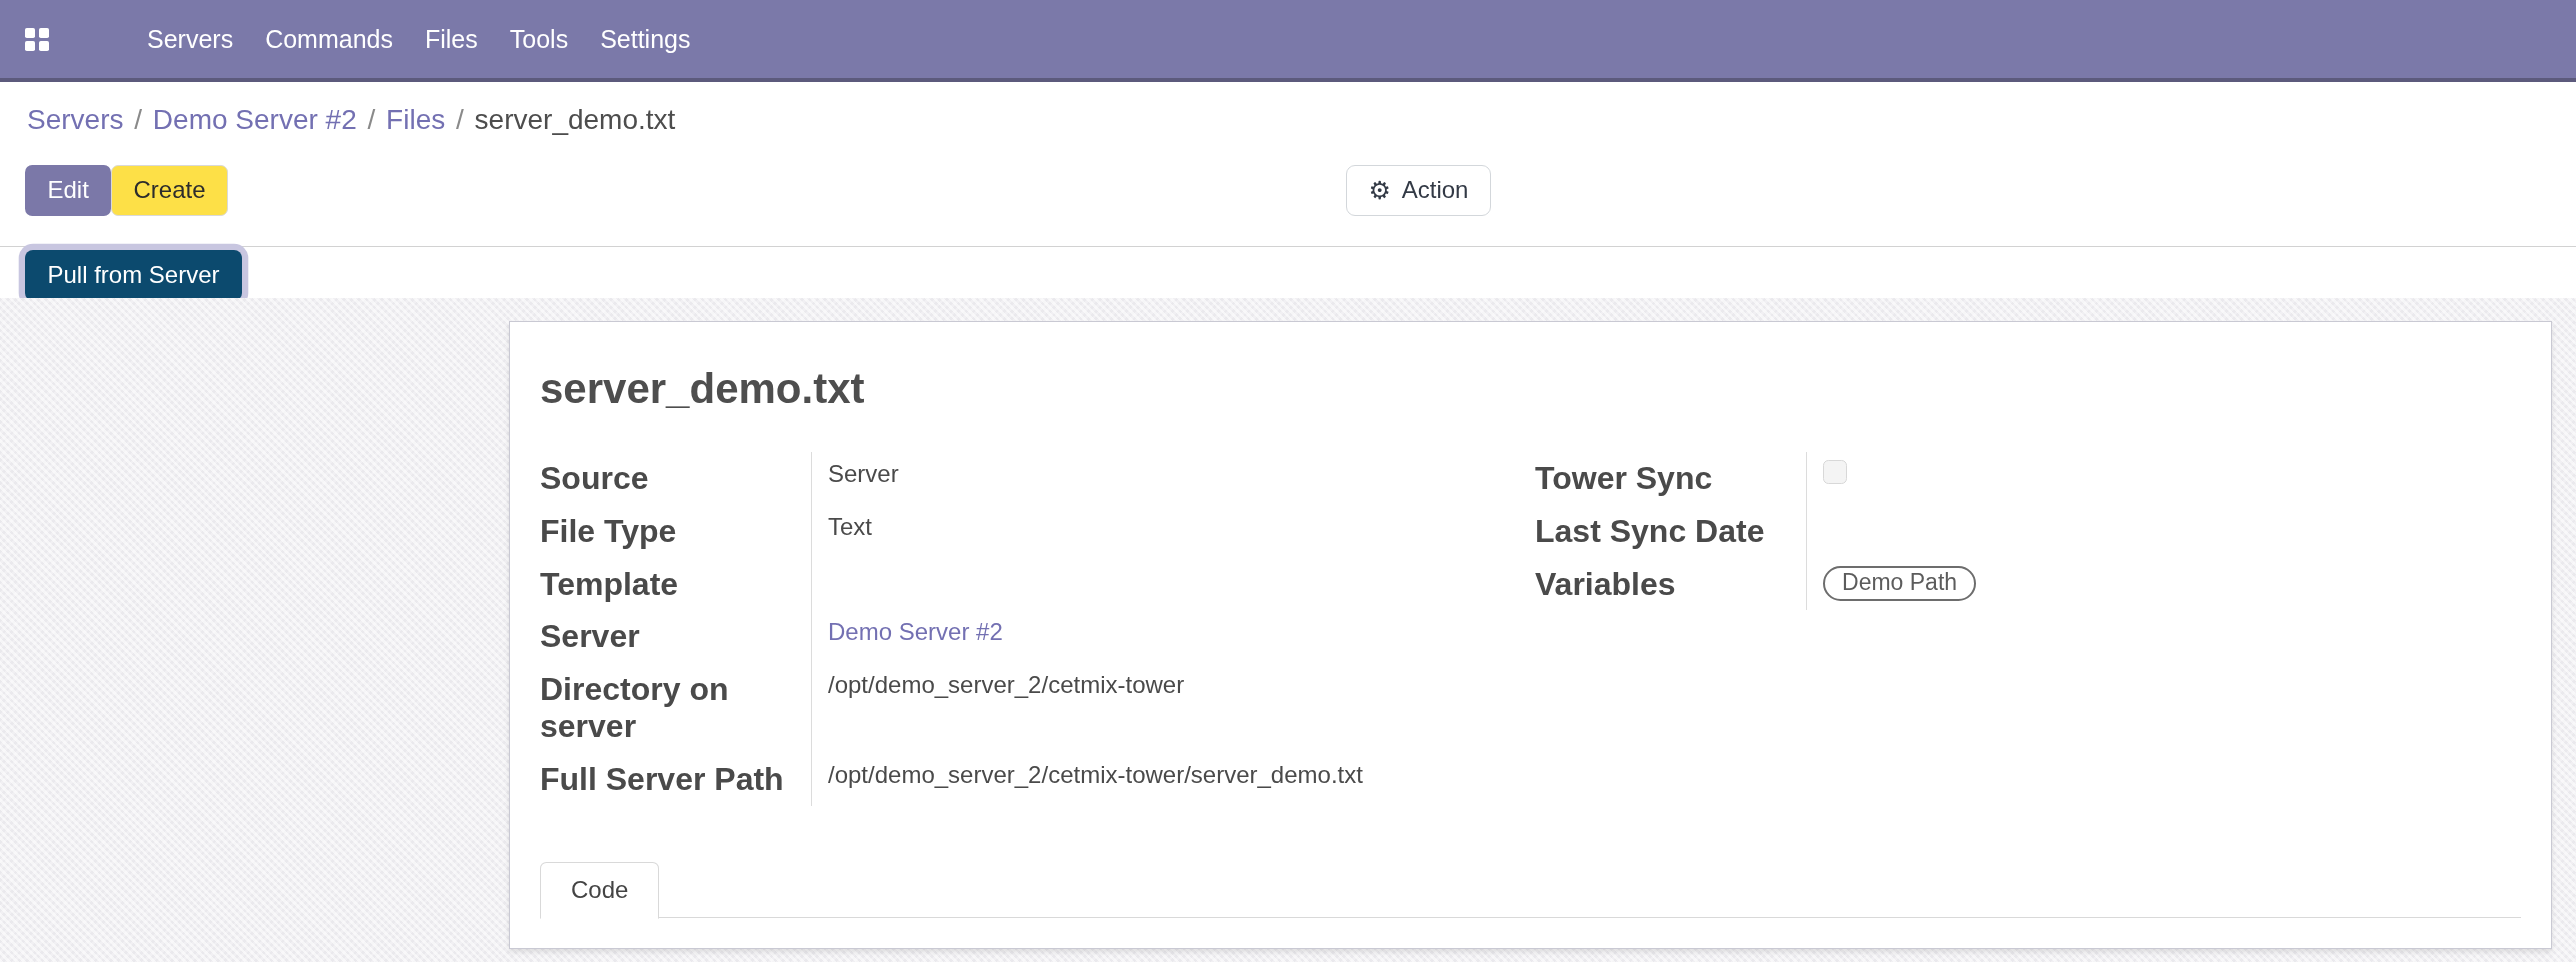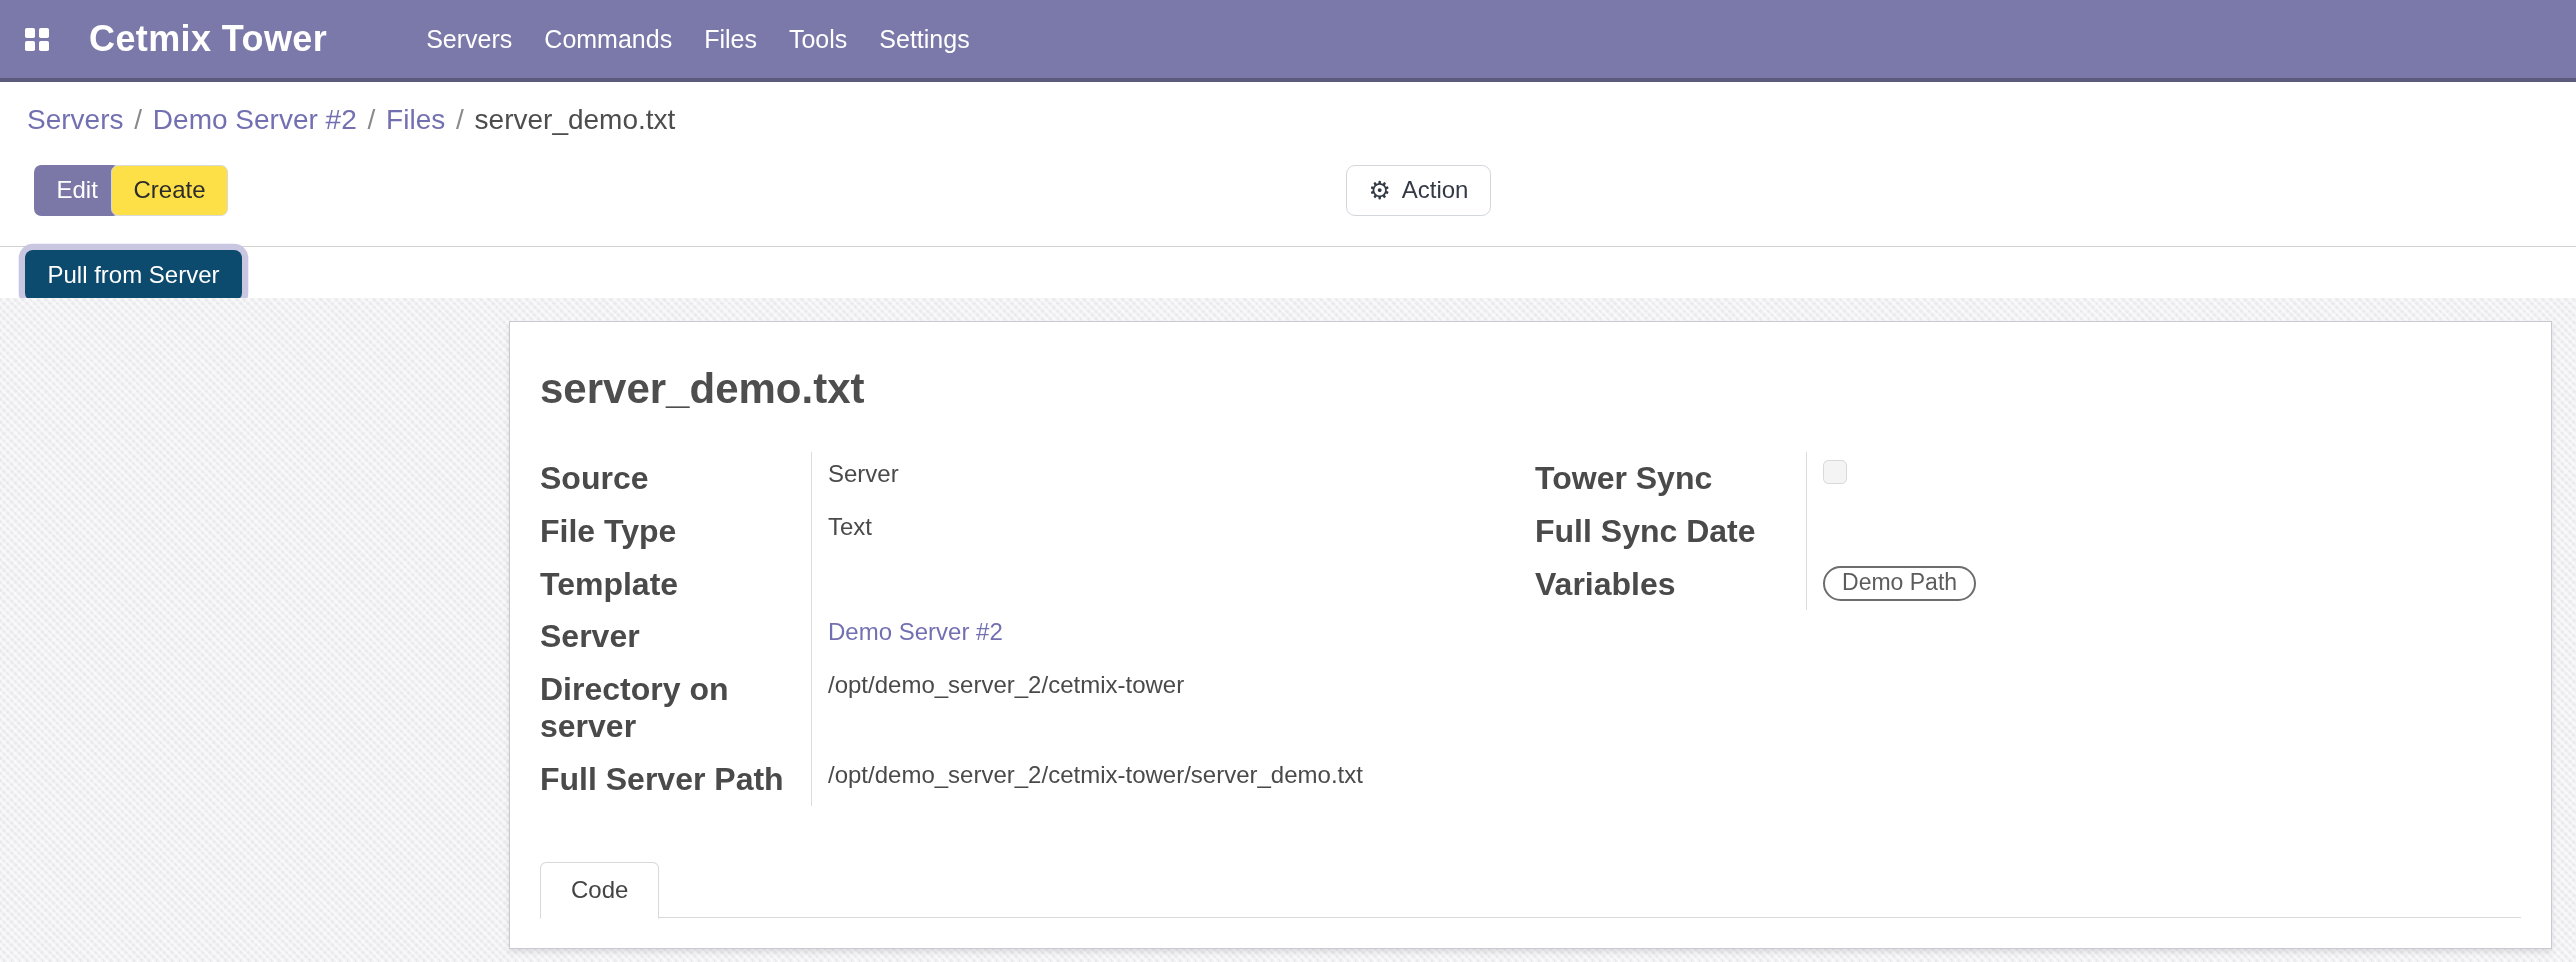--- a/index.html
+++ b/index.html
@@ -27,21 +27,21 @@
   .breadcrumb { position:absolute; left:27px; top:21.5px; font-size:28px; display:flex; gap:10.8px; }
   .breadcrumb .bc-link { color:#7370b2; cursor:pointer; }
   .breadcrumb .bc-sep { color:#8a8a8a; }
   .breadcrumb .bc-current { color:#4d4d4d; }
 
   .btn { font-size:24px; border-radius:7.2px; padding:10px 21.5px; border:0.9px solid transparent;
     cursor:pointer; display:inline-flex; align-items:center; gap:10.8px; line-height:1.2;
     font-family:"Liberation Sans", sans-serif; }
   .btn-primary { background:#7b78a8; color:#fff; }
   .btn-secondary { background:#fde047; border-color:#d9d9d9; color:#2c2c2c; }
-  .btn-edit { position:absolute; left:34px; top:83px; }
+  .btn-edit { position:absolute; left:25px; top:83px; }
   .btn-create { position:absolute; left:111px; top:83px; }
   .btn-action { position:absolute; left:1346px; top:83px; background:#fff;
     border-color:#d3d7db; color:#333a46; border-radius:9px; }
   .gear { font-size:25px; line-height:1; }
 
   .hdr-divider { position:absolute; left:0; right:0; top:164px; border-top:1.8px solid #d2d2d2; }
 
   .btn-pull { position:absolute; left:25px; top:168px; background:#0c4a6e; color:#fff;
     box-shadow:0 0 0 6.3px #c8c6e0; border-radius:8px; }
 
@@ -89,21 +89,20 @@
 </head>
 <body>
 
 <div class="navbar">
   <div class="apps-icon">
     <span></span>
       <span></span>
       <span></span>
       <span></span>
   </div>
-  <div class="brand">Cetmix Tower</div>
   <div class="nav-menu">
     <div class="nav-item">Servers</div>
     <div class="nav-item">Commands</div>
     <div class="nav-item">Files</div>
     <div class="nav-item">Tools</div>
     <div class="nav-item">Settings</div>
   </div>
 </div>
 
 <div class="header-zone">
@@ -166,21 +165,21 @@
       </div>
 
       <div class="group right">
         <div class="f-row">
           <div class="f-label">Tower Sync</div>
           <div class="f-value">
             <span class="checkbox"></span>
           </div>
         </div>
         <div class="f-row">
-          <div class="f-label">Full Sync Date</div>
+          <div class="f-label">Last Sync Date</div>
           <div class="f-value"></div>
         </div>
         <div class="f-row">
           <div class="f-label">Variables</div>
           <div class="f-value">
             <span class="tag-pill">Demo Path</span>
           </div>
         </div>
       </div>
 

